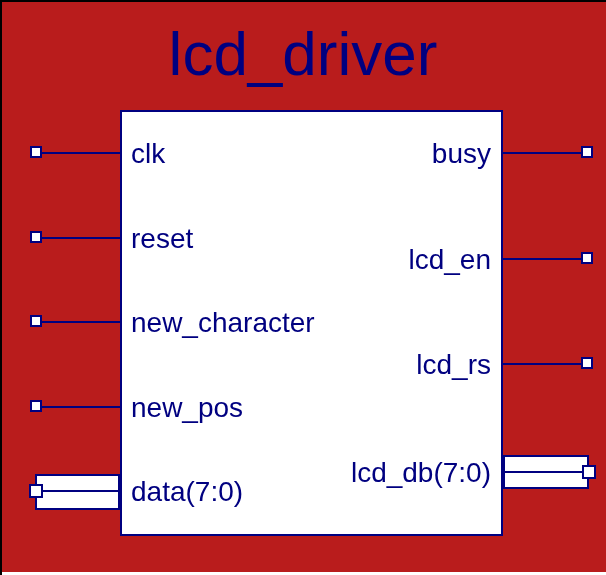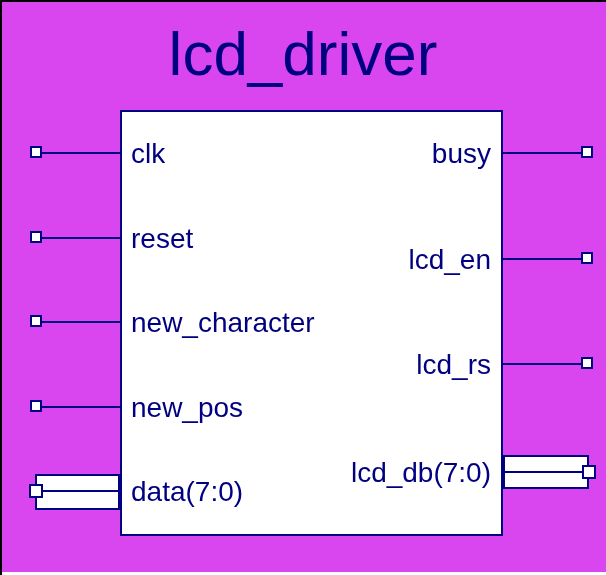--- a/index.html
+++ b/index.html
@@ -11,21 +11,21 @@
   body {
     width: 606px;
     height: 575px;
     overflow: hidden;
     font-family: "Liberation Sans", sans-serif;
   }
   #canvas {
     position: relative;
     width: 606px;
     height: 572px;
-    background: #d946ef;
+    background: #b91c1c;
     box-sizing: border-box;
   }
   
   #frame-top {
     position: absolute;
     left: 0; top: 0;
     width: 606px; height: 2px;
     background: #000000;
   }
   #frame-left {

